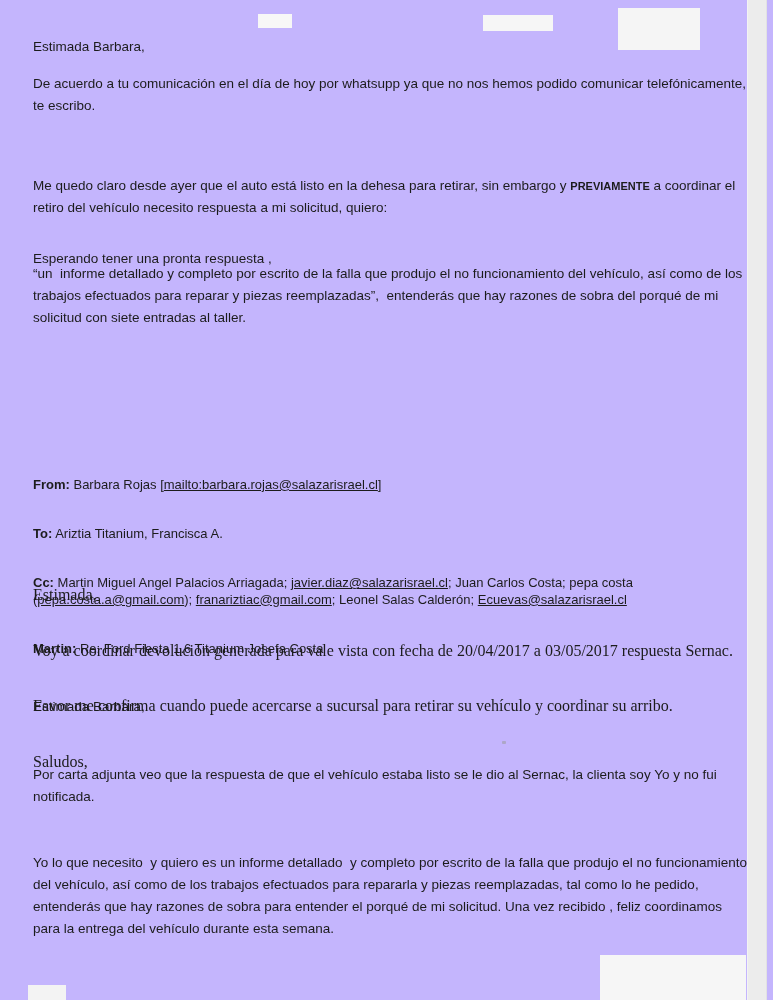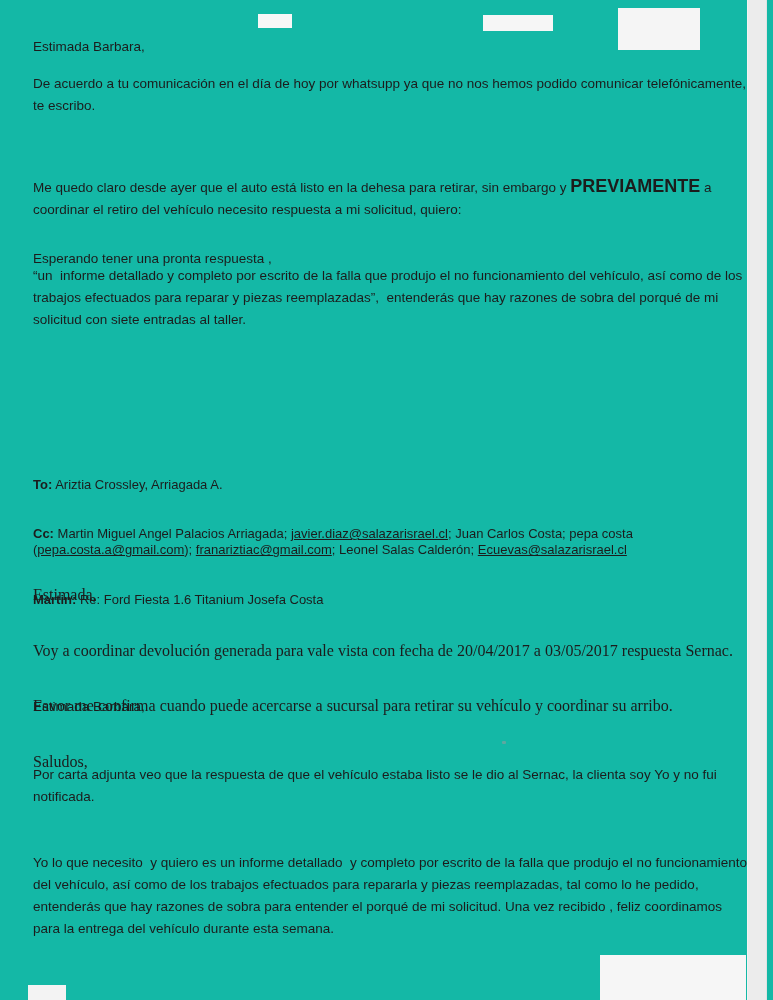--- a/index.html
+++ b/index.html
@@ -1,25 +1,25 @@
 <!DOCTYPE html>
 <html><head>
 <meta charset="utf-8">
 <style>
   html,body{margin:0;padding:0;background:#ffffff;}
-  .page{position:relative;width:773px;height:1000px;background:#14b8a6;overflow:hidden;
+  .page{position:relative;width:773px;height:1000px;background:#c4b5fd;overflow:hidden;
         color:#1c1c1c;}
   .blk{position:absolute;left:33px;width:714px;}
   .sans{font-family:"Liberation Sans","DejaVu Sans",sans-serif;font-size:13.5px;
         line-height:22px;white-space:pre-wrap;}
   .serif{font-family:"Liberation Serif","DejaVu Serif",serif;font-size:16px;
          line-height:18.5px;white-space:pre;}
   .hdr{font-size:13px;line-height:16.4px;}
   .hdr b{font-weight:700;}
-  .b-lg{font-weight:700;font-size:18px;}
+  .b-lg{font-weight:700;font-size:11px;}
   .lnk{color:#1c1c1c;text-decoration:underline;cursor:pointer;}
   
   .edge-strip{position:absolute;top:0;left:747px;width:18px;height:1000px;
               background:#ececec;border-left:1px solid #f3f3f3;border-right:1px solid #e2e2e2;}
   .smudge{position:absolute;pointer-events:none;}
   .sm-t1{left:258px;top:14px;width:34px;height:14px;background:#f7f7f7;}
   .sm-t2{left:483px;top:15px;width:70px;height:16px;background:#f6f6f6;}
   .sm-t3{left:618px;top:8px;width:82px;height:42px;background:#f5f5f5;}
   .sm-br{left:600px;top:955px;width:146px;height:45px;background:#f6f6f6;}
   .sm-bl{left:28px;top:985px;width:38px;height:15px;background:#f3f3f3;}
@@ -43,21 +43,22 @@
   <div class="blk sans" style="top:73px">De acuerdo a tu comunicación en el día de hoy por whatsupp ya que no nos hemos podido comunicar telefónicamente, te escribo.</div>
 
   <div class="blk sans" style="top:131px">
     <div><span>Me quedo claro desde ayer que el auto está listo en la dehesa para retirar, sin embargo y </span><span class="b-lg">PREVIAMENTE</span><span> a coordinar el retiro del vehículo necesito respuesta a mi solicitud, quiero:</span></div>
     <div>“un  informe detallado y completo por escrito de la falla que produjo el no funcionamiento del vehículo, así como de los trabajos efectuados para reparar y piezas reemplazadas”,  entenderás que hay razones de sobra del porqué de mi solicitud con siete entradas al taller.</div>
   </div>
 
   <div class="blk sans" style="top:248px">Esperando tener una pronta respuesta ,</div>
 
   <div class="blk sans hdr" style="top:444px">
-    <div><b>To:</b><span> Ariztia Crossley, Arriagada A.</span></div>
+    <div><b>From:</b><span> Barbara Rojas [</span><span class="lnk">mailto:barbara.rojas@salazarisrael.cl</span><span>]</span></div>
+    <div><b>To:</b><span> Ariztia Titanium, Francisca A.</span></div>
     <div><b>Cc:</b><span> Martin Miguel Angel Palacios Arriagada; </span><span class="lnk">javier.diaz@salazarisrael.cl</span><span>; Juan Carlos Costa; pepa costa (</span><span class="lnk">pepa.costa.a@gmail.com</span><span>); </span><span class="lnk">franariztiac@gmail.com</span><span>; Leonel Salas Calderón; </span><span class="lnk">Ecuevas@salazarisrael.cl</span></div>
     <div><b>Martin:</b><span> Re: Ford Fiesta 1.6 Titanium Josefa Costa</span></div>
   </div>
 
   <div class="blk serif" style="top:549px">
     <div>Estimada,</div>
     <div>Voy a coordinar devolución generada para vale vista con fecha de 20/04/2017 a 03/05/2017 respuesta Sernac.</div>
     <div>Favor me confirma cuando puede acercarse a sucursal para retirar su vehículo y coordinar su arribo.</div>
     <div>Saludos,</div>
   </div>

